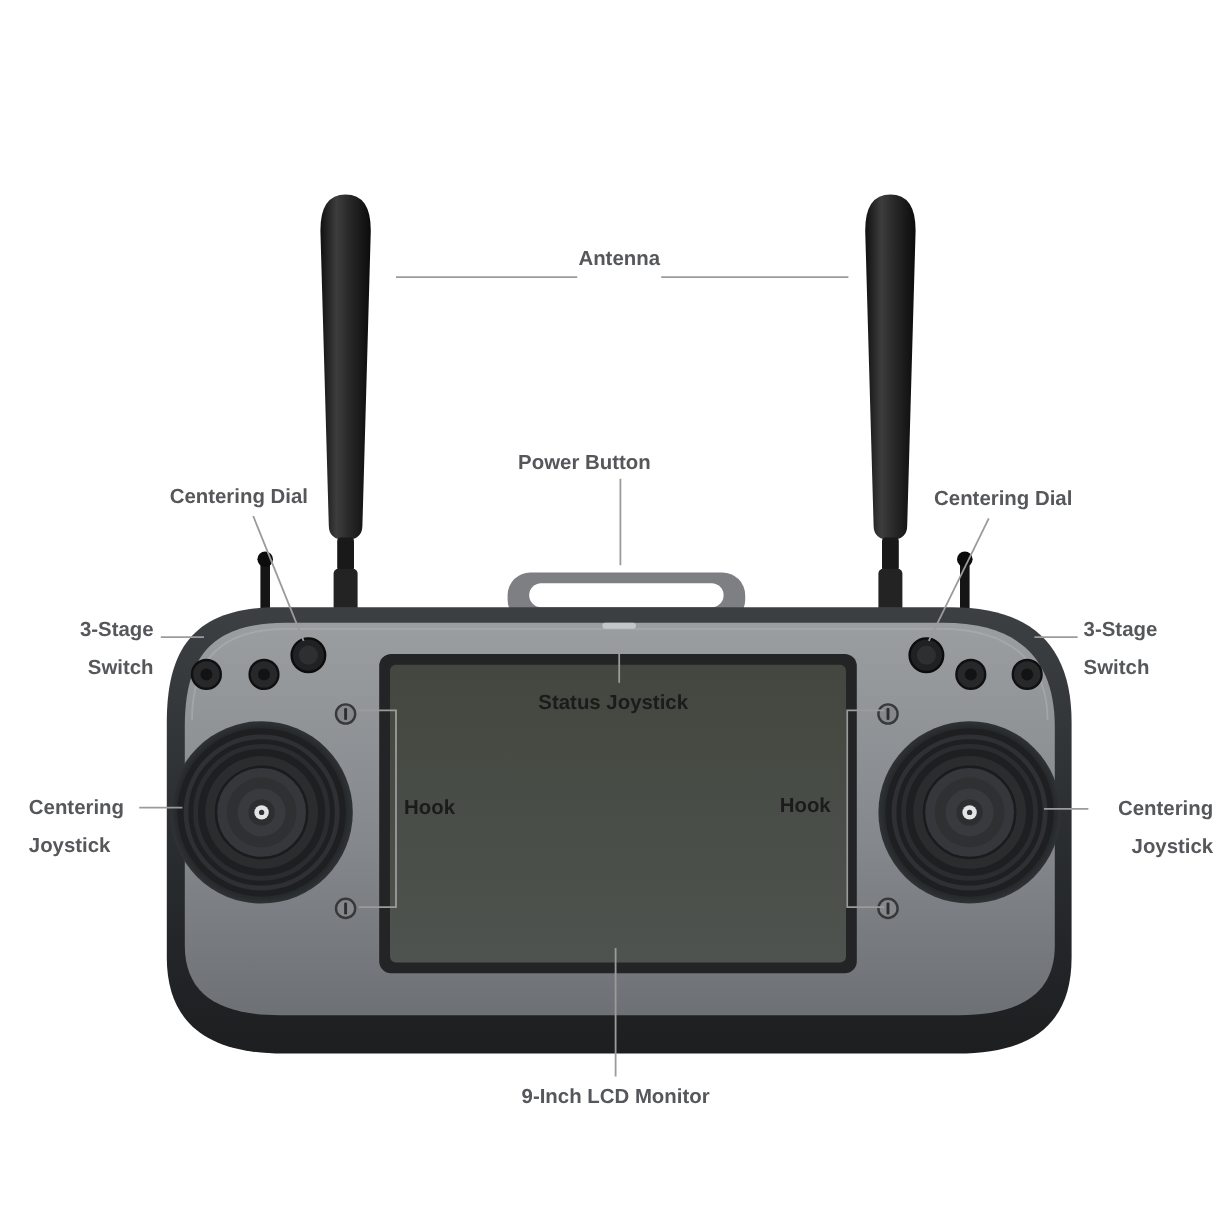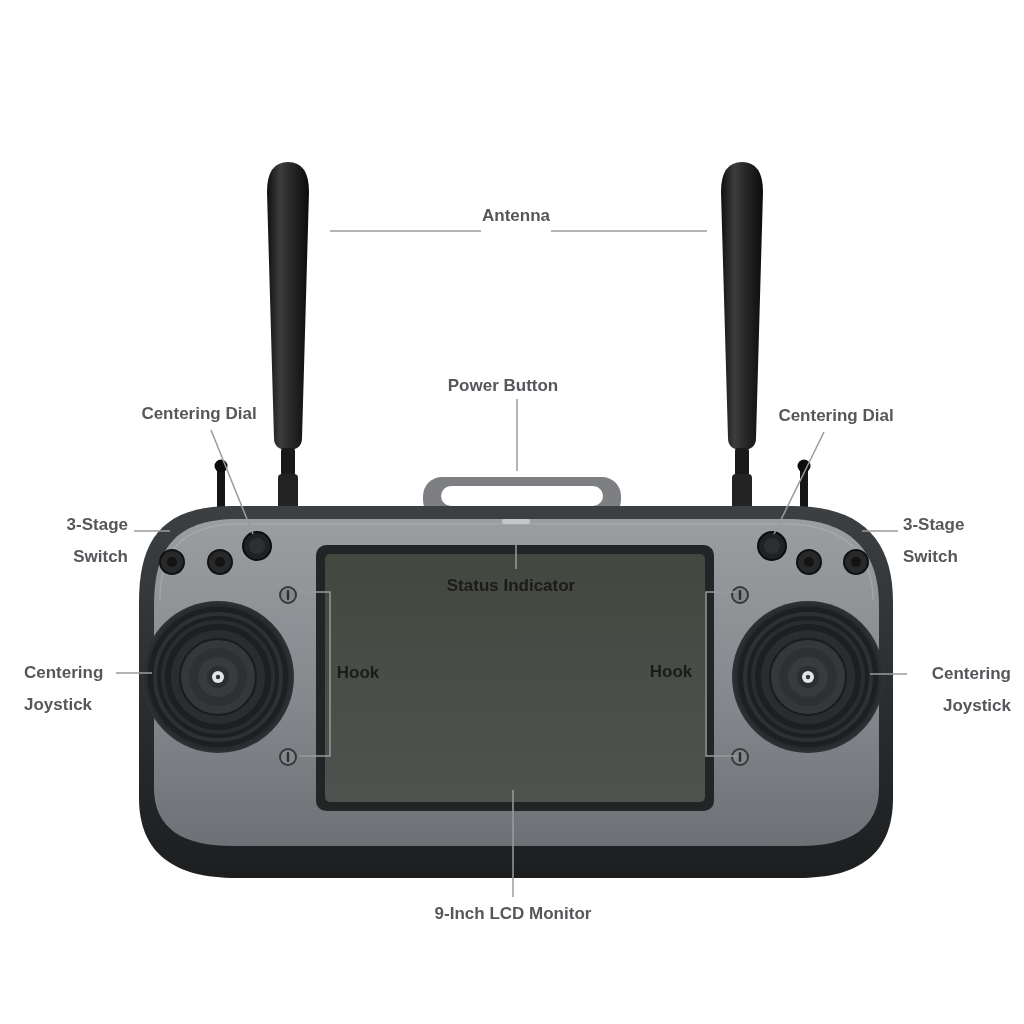--- a/index.html
+++ b/index.html
@@ -179,37 +179,37 @@
       <polyline points="299,592 330,592 330,756 299,756"></polyline>
       <polyline points="737,592 706,592 706,756 737,756"></polyline>
       <line x1="116" y1="673" x2="152" y2="673"></line>
       <line x1="870" y1="674" x2="907" y2="674"></line>
       <line x1="513" y1="790" x2="513" y2="897"></line>
     </g>
   </svg>
 
   <div class="label center" style="left:516px;top:216px">Antenna</div>
 
-  <div class="label center" style="left:503px;top:386px">Power Button</div>
+  <div class="label center" style="left:487px;top:386px">Power Button</div>
 
   <div class="label center" style="left:199px;top:414px">Centering Dial</div>
 
   <div class="label center" style="left:836px;top:416px">Centering Dial</div>
 
   <div class="label two-line right-align" style="right:896px;top:509px">
     <div>3-Stage</div>
     <div>Switch</div>
   </div>
 
   <div class="label two-line" style="left:903px;top:509px">
     <div>3-Stage</div>
     <div>Switch</div>
   </div>
 
-  <div class="label center dark" style="left:511px;top:586px">Status Indicator</div>
+  <div class="label center dark" style="left:511px;top:586px">Status Joystick</div>
 
   <div class="label center dark" style="left:358px;top:673px">Hook</div>
 
   <div class="label center dark" style="left:671px;top:672px">Hook</div>
 
   <div class="label two-line" style="left:24px;top:657px">
     <div>Centering</div>
     <div>Joystick</div>
   </div>
 

